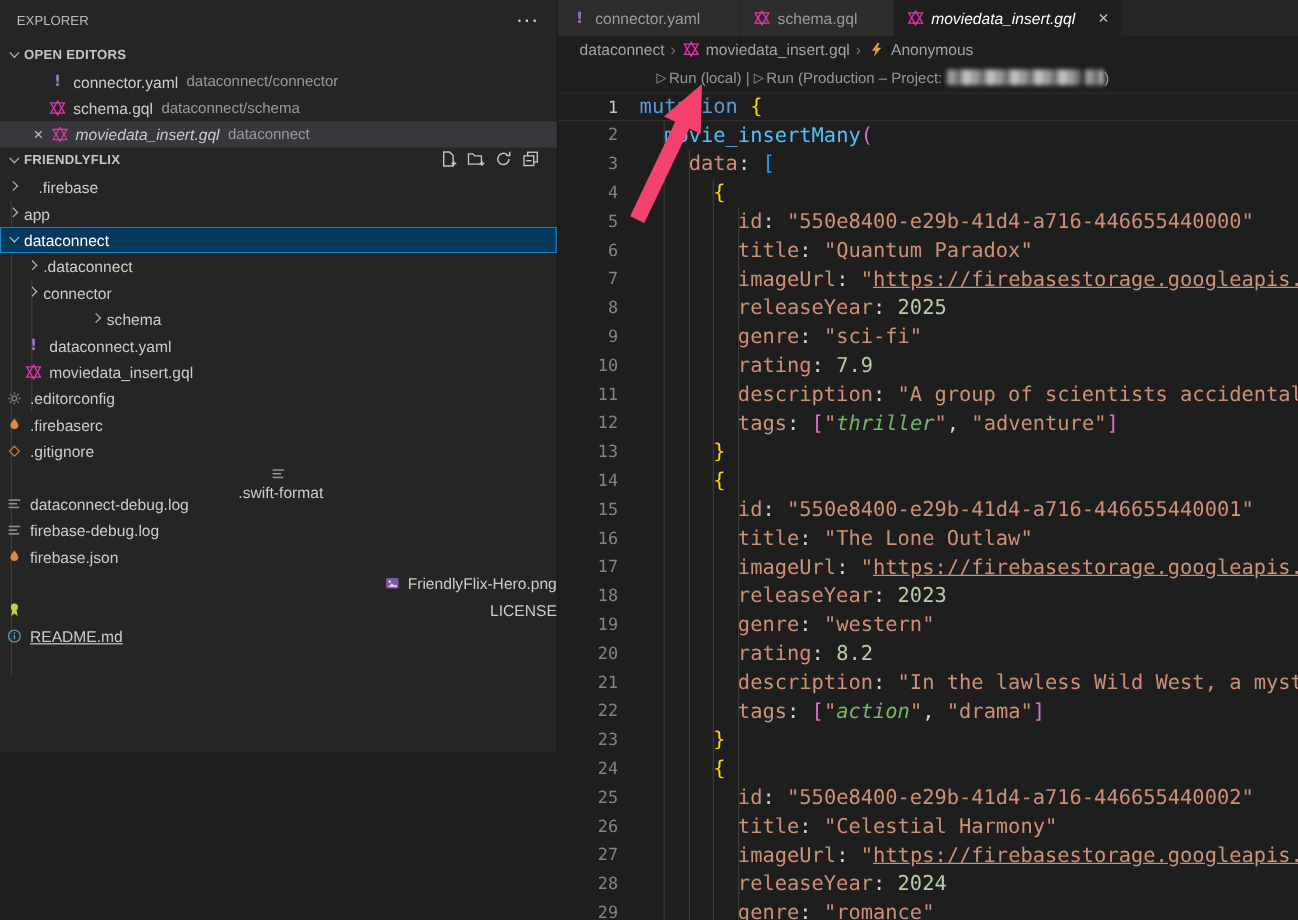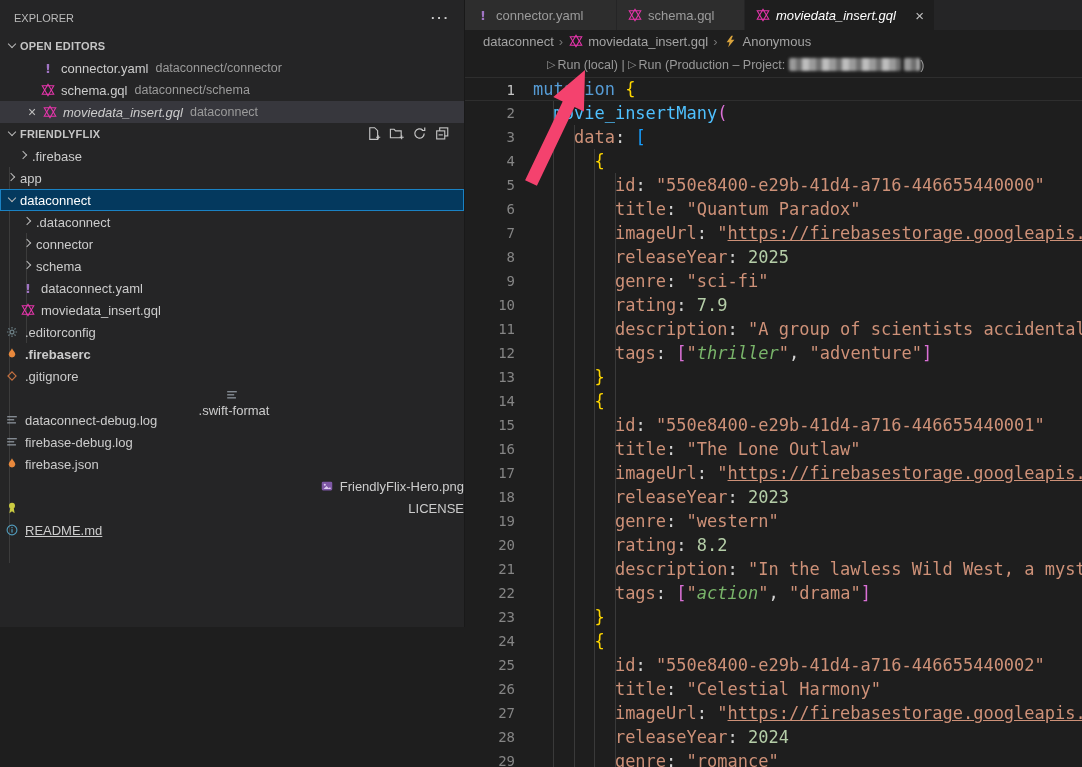--- a/index.html
+++ b/index.html
@@ -136,41 +136,41 @@
           <span><svg width="15" height="15" viewBox="0 0 16 16" stroke="#c5c5c5" fill="none" stroke-width="1.2">
               <rect x="5" y="2" width="8.6" height="8.6"></rect>
               <rect x="1.8" y="5.2" width="8.6" height="8.6" fill="#252526"></rect>
               <path d="M3.8 9.5 H8.4"></path>
             </svg></span>
         </span>
     </div>
     <div id="tree-list" style="position:relative">
       <div class="tree-guide" style="left:9px;top:22px;height:396px"></div>
       <div class="tree-guide" style="left:26px;top:88px;height:110px"></div>
-    <div class="row" style="padding-left: 16px;">
+    <div class="row" style="padding-left: 4px; gap: 12px;">
           <span class="chev"></span>
           <span class="label">.firebase</span>
         </div>
         <div class="row" style="padding-left: 4px;">
           <span class="chev"></span>
           <span class="label">app</span>
         </div>
         <div class="row selected" style="padding-left: 4px;">
           <span class="chev open"></span>
           <span class="label">dataconnect</span>
         </div>
         <div class="row" style="padding-left: 20px;">
           <span class="chev"></span>
           <span class="label">.dataconnect</span>
         </div>
         <div class="row" style="padding-left: 20px;">
           <span class="chev"></span>
           <span class="label">connector</span>
         </div>
-        <div class="row" style="padding-left: 20px;">
+        <div class="row" style="padding-left: 32px; margin-left: 41px;">
           <span class="chev"></span>
           <span class="label">schema</span>
         </div>
         <div class="row" style="padding-left: 20px;">
           <span class="fi">
             <span class="yaml-glyph">!</span>
           </span>
           <span class="label">dataconnect.yaml</span>
         </div>
         <div class="row" style="padding-left: 20px;">
@@ -186,21 +186,21 @@
           <span class="fi">
             <svg width="14" height="14" viewBox="0 0 16 16">
               <g stroke="#6d8086" stroke-width="1.4" fill="none">
                 <circle cx="8" cy="8" r="2.2"></circle>
                 <path d="M8 2.2 V4 M8 12 V13.8 M2.2 8 H4 M12 8 H13.8 M3.9 3.9 L5.2 5.2 M10.8 10.8 L12.1 12.1 M12.1 3.9 L10.8 5.2 M5.2 10.8 L3.9 12.1"></path>
               </g>
             </svg>
           </span>
           <span class="label">.editorconfig</span>
         </div>
-        <div class="row" style="padding-left: 4px; font-weight: bold;">
+        <div class="row" style="padding-left: 4px;">
           <span class="fi">
             <svg width="14" height="14" viewBox="0 0 16 16">
               <path d="M8 1.5 C8.8 4 11.8 5.5 11.8 8.9 A3.9 3.9 0 0 1 4.2 8.9 C4.2 5.5 7.2 4 8 1.5 Z" fill="#e8883c"></path>
             </svg>
           </span>
           <span class="label">.firebaserc</span>
         </div>
         <div class="row" style="padding-left: 4px;">
           <span class="fi">
             <svg width="14" height="14" viewBox="0 0 16 16">

